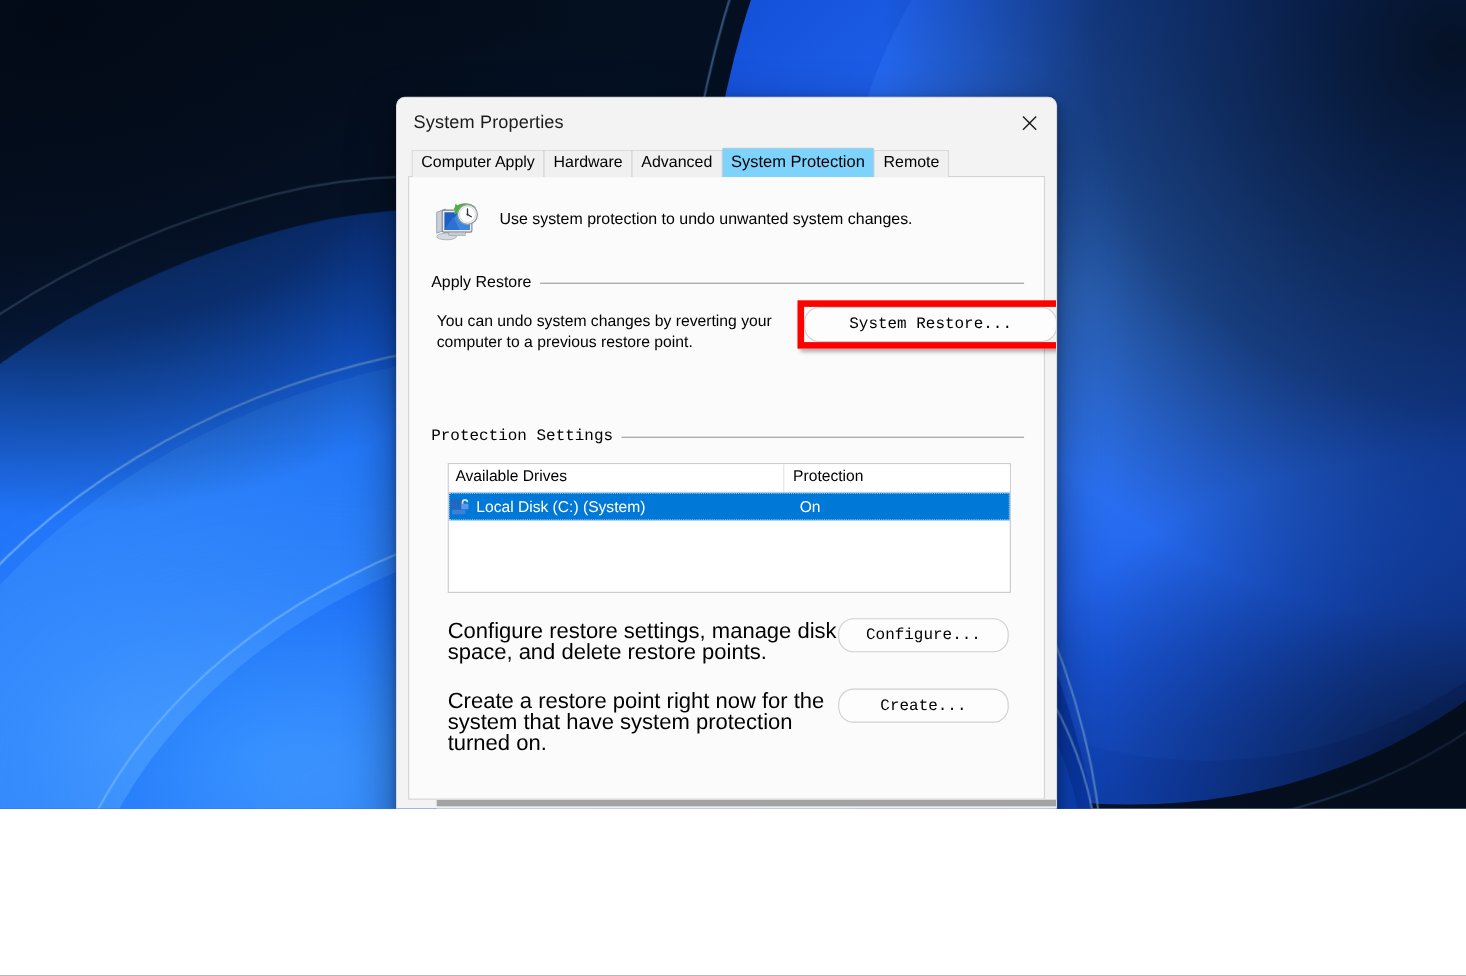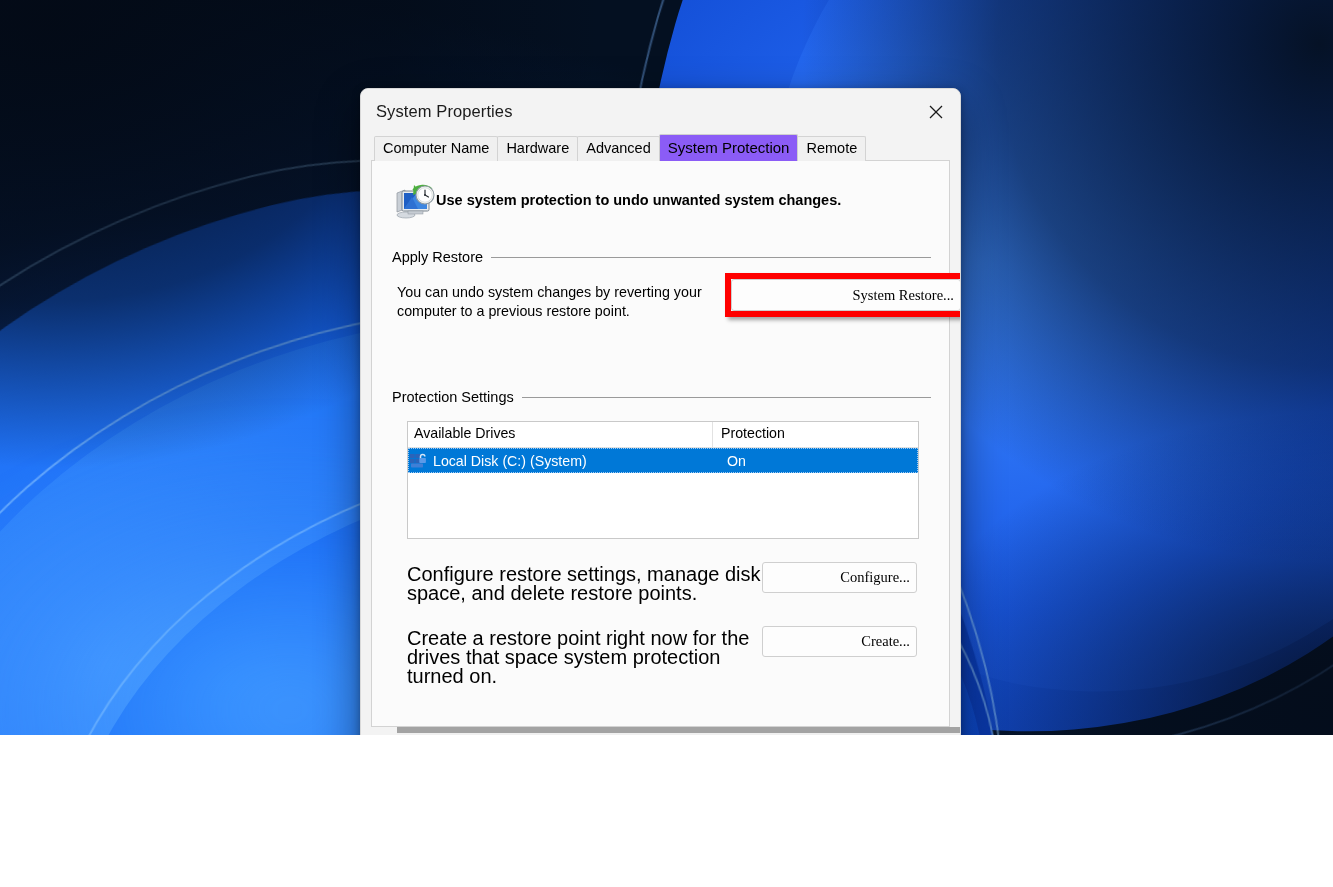--- a/index.html
+++ b/index.html
@@ -158,21 +158,21 @@
     padding: 3px 8px 4px 8px;
     margin-right: -1px;
     line-height: 17px;
     border-radius: 2px 2px 0 0;
     cursor: default;
     white-space: nowrap;
     box-sizing: border-box;
     height: 25px;
   }
   .tab.active {
-    background: #8b5cf6;
+    background: #7dd3fc;
     height: 27px;
     padding-top: 4px;
     border-color: #cfcfcf;
     position: relative;
     z-index: 3;
     font-size: 15px;
   }
 
   
   #tabpanel {
@@ -189,23 +189,23 @@
   #intro-row {
     display: flex;
     align-items: flex-start;
     margin-top: 6px;
     margin-left: 4px;
   }
   #protection-icon { width: 42px; height: 42px; flex: none; }
   #intro-text {
     font-size: 14.5px;
     color: #000;
+    margin-left: 18px;
     margin-top: 10px;
     line-height: 18px;
-    font-weight: bold;
   }
 
   
   .group-header {
     display: flex;
     align-items: center;
     margin-top: 26px;
     margin-left: 2px;
   }
   .group-header .glabel {
@@ -232,26 +232,26 @@
     font-size: 14.3px;
     line-height: 19px;
     color: #000;
     width: 320px;
   }
 
   
   .win-button {
     background: #fdfdfd;
     border: 1px solid #cfcfcf;
-    border-radius: 3px;
+    border-radius: 14px;
     font-size: 14.5px;
     color: #000;
-    font-family: Liberation Serif, serif;
+    font-family: Liberation Mono, monospace;
     cursor: default;
-    text-align: right;
+    text-align: center;
     box-sizing: border-box;
   }
 
   
   #restore-highlight {
     position: absolute;
     left: 328px;
     top: -10px;
     width: 242px;
     height: 44px;
@@ -394,21 +394,21 @@
         <svg width="16" height="16" viewBox="0 0 16 16">
           <line x1="2" y1="2" x2="14" y2="14" stroke="#1b1b1b" stroke-width="1.3"></line>
           <line x1="14" y1="2" x2="2" y2="14" stroke="#1b1b1b" stroke-width="1.3"></line>
         </svg>
       </div>
     </div>
 
     <div id="client">
 
       <div id="tabstrip">
-        <div class="tab">Computer Name</div>
+        <div class="tab">Computer Apply</div>
         <div class="tab">Hardware</div>
         <div class="tab">Advanced</div>
         <div class="tab active">System Protection</div>
         <div class="tab">Remote</div>
       </div>
 
       <div id="tabpanel">
 
         <div id="intro-row">
           <svg id="protection-icon" viewBox="0 0 42 42">
@@ -438,21 +438,21 @@
           <span class="glabel">Apply Restore</span>
           <span class="gline"></span>
         </div>
 
         <div id="restore-row">
           <div id="restore-desc">You can undo system changes by reverting your computer to a previous restore point.</div>
           <div id="restore-highlight"></div>
           <button class="win-button" id="system-restore-button">System Restore...</button>
         </div>
 
-        <div class="group-header" style="margin-top:68px;">
+        <div class="group-header" style="margin-top:68px;font-family:Liberation Mono, monospace;">
           <span class="glabel">Protection Settings</span>
           <span class="gline"></span>
         </div>
 
         <div id="drives-box">
           <div id="drives-head">
             <div class="dh-cell dh-drives">Available Drives</div>
             <div class="dh-cell dh-prot">Protection</div>
           </div>
           <div class="drive-row selected">
@@ -471,21 +471,21 @@
             <div class="drive-prot">On</div>
           </div>
         </div>
 
         <div class="action-row">
           <div class="action-desc">Configure restore settings, manage disk space, and delete restore points.</div>
           <button class="win-button action-btn">Configure...</button>
         </div>
 
         <div class="action-row">
-          <div class="action-desc">Create a restore point right now for the drives that space system protection turned on.</div>
+          <div class="action-desc">Create a restore point right now for the system that have system protection turned on.</div>
           <button class="win-button action-btn">Create...</button>
         </div>
 
       </div>
     </div>
 
     <div id="footer">
       <button class="win-button footer-btn default">OK</button>
       <button class="win-button footer-btn">Create</button>
       <button class="win-button footer-btn disabled">Apply</button>

